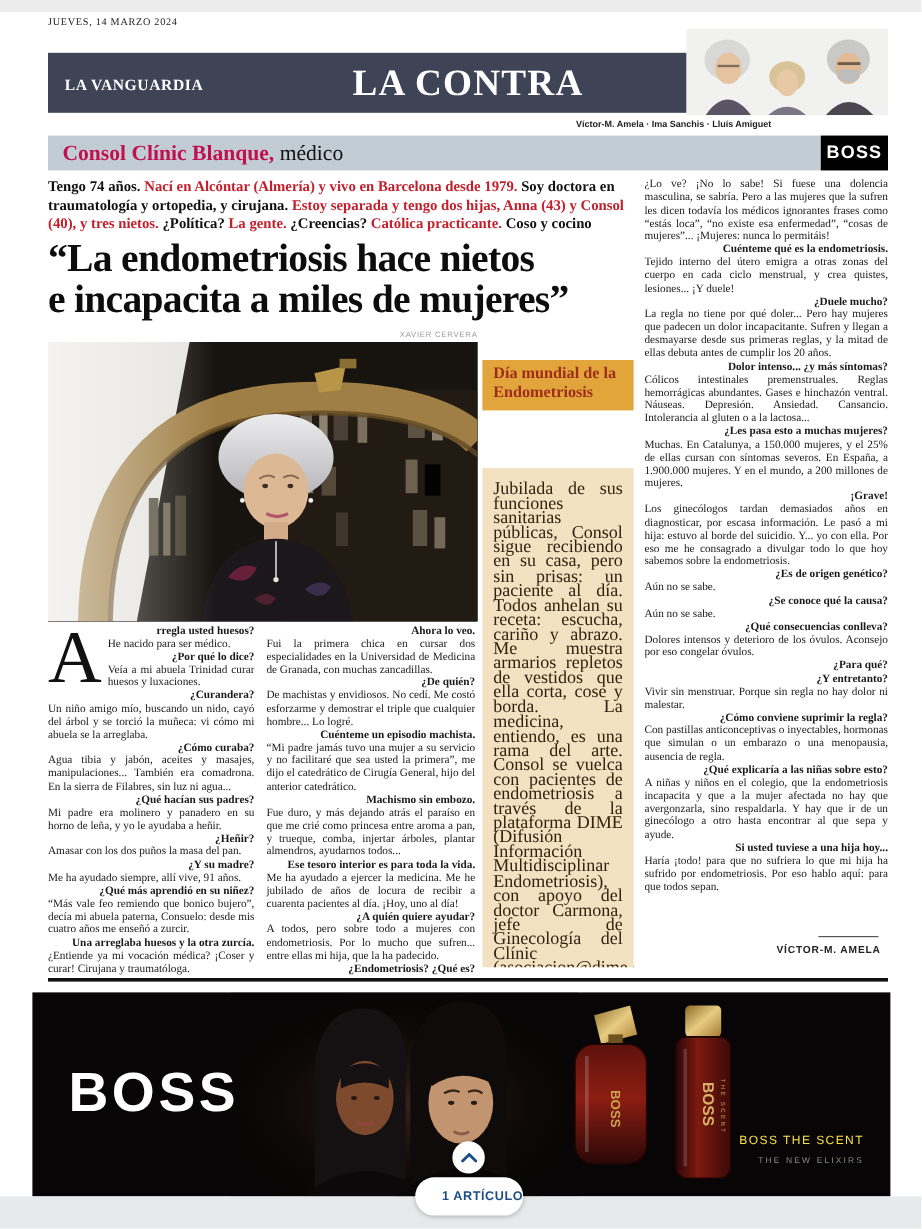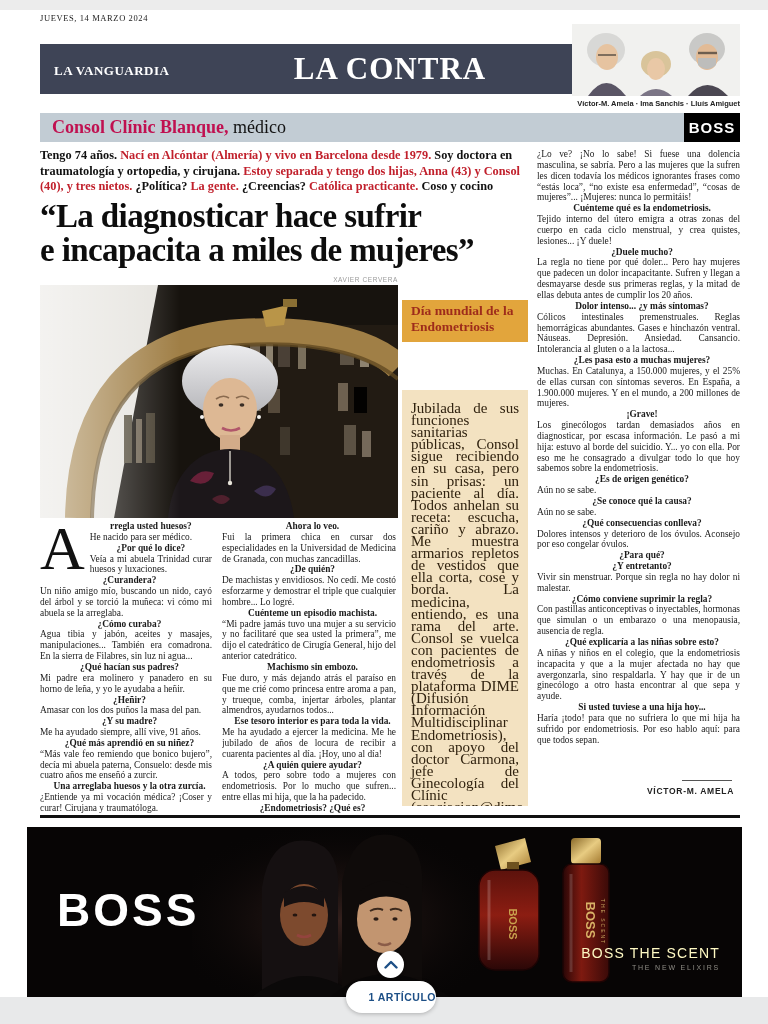--- a/index.html
+++ b/index.html
@@ -5,61 +5,61 @@
   html,body{margin:0;padding:0;background:#fff;}
   .page{position:relative;width:768px;height:1024px;background:#fff;overflow:hidden;
         font-family:"Liberation Serif",serif;color:#1a1a1a;}
   .top-strip{position:absolute;left:0;top:0;width:768px;height:10px;background:#ececec;}
   .date{position:absolute;left:40px;top:13px;font-size:8.5px;letter-spacing:.6px;color:#222;}
   .band{position:absolute;left:40px;top:44px;width:700px;height:50px;background:var(--navy);}
   .masthead{position:absolute;left:14px;top:19px;color:#fff;font-weight:bold;font-size:13px;letter-spacing:.5px;}
   .section-title{position:absolute;left:0;top:0;width:100%;text-align:center;line-height:50px;
         color:#fff;font-weight:bold;font-size:31px;letter-spacing:1px;}
   .journalists-photo{position:absolute;left:572px;top:24px;width:168px;height:72px;background:#f3f3f1;overflow:hidden;}
-  .journalists-names{position:absolute;left:480px;top:99px;width:260px;text-align:right;
+  .journalists-names{position:absolute;left:480px;top:99px;width:260px;
         font-family:"Liberation Sans",sans-serif;font-weight:bold;font-size:7.5px;color:#222;}
   .kicker{position:absolute;left:40px;top:113px;width:700px;height:29px;background:var(--kicker_bg);}
   .kicker-name{position:absolute;left:12px;top:0;line-height:29px;font-weight:bold;font-size:18px;color:var(--name_red);}
   .kicker-role{font-weight:normal;color:#111;}
   .boss-kicker{position:absolute;right:0;top:0;width:56px;height:29px;background:#000;color:#fff;
         font-family:"Liberation Sans",sans-serif;font-weight:bold;font-size:15px;letter-spacing:1px;
         text-align:center;line-height:29px;}
   .intro{position:absolute;left:40px;top:148px;width:494px;font-weight:bold;font-size:12.3px;line-height:15.6px;}
   .intro .seg-k{color:#111;}
   .intro .seg-r{color:var(--intro_red);}
   .headline{position:absolute;left:40px;top:200px;width:505px;font-weight:bold;font-size:33px;
         line-height:33.5px;letter-spacing:-.6px;color:#0d0d0d;}
   .photo-credit{position:absolute;left:240px;top:276px;width:158px;text-align:right;
         font-family:"Liberation Sans",sans-serif;font-size:6.5px;letter-spacing:.6px;color:#9a9a9a;}
   .main-photo{position:absolute;left:40px;top:285px;width:358px;height:233px;overflow:hidden;background:#141210;}
   .col{position:absolute;overflow:hidden;font-size:9.4px;line-height:10.85px;text-align:justify;
         -webkit-hyphens:auto;hyphens:auto;}
   .col p{margin:0;}
-  .col p.q{font-weight:bold;text-align:center;padding-left:7px;}
+  .col p.q{font-weight:bold;text-align:right;padding-left:7px;}
   .col-left{left:40px;top:521px;width:172px;height:292px;}
   .col-middle{left:222px;top:521px;width:174px;height:292px;}
   .col-right{left:537px;top:149px;width:203px;height:660px;}
   .dropcap{float:left;font-size:62px;line-height:50px;padding:2px 5px 0 0;color:#111;}
   .sidebar-box{position:absolute;left:402px;top:300px;width:126px;height:466px;}
   .sidebar-head{background:var(--sidebar_head_bg);color:var(--sidebar_head_text);
         font-weight:bold;font-size:13.5px;line-height:15.5px;padding:3px 9px 8px 9px;}
   .sidebar-body{background:var(--sidebar_body_bg);color:#30220f;font-weight:normal;font-size:15px;
         line-height:12.1px;text-align:justify;padding:12px 9px;height:392px;overflow:hidden;
         -webkit-hyphens:auto;hyphens:auto;margin-top:48px;}
   .sig-rule{position:absolute;left:682px;top:780px;width:50px;height:1px;background:#555;}
   .signature{position:absolute;left:556px;top:786px;width:178px;text-align:right;
         font-family:"Liberation Sans",sans-serif;font-weight:bold;font-size:8.5px;letter-spacing:.7px;color:#222;}
   .ad-rule{position:absolute;left:40px;top:815px;width:700px;height:3px;background:#101010;}
   .ad{position:absolute;left:27px;top:827px;width:715px;height:170px;background:var(--ad_black);overflow:hidden;}
   .ad-brand{position:absolute;left:30px;top:56px;color:#fff;font-family:"Liberation Sans",sans-serif;
         font-weight:bold;font-size:46px;letter-spacing:3px;}
   .ad-models{position:absolute;left:165px;top:0;}
   .ad-bottles{position:absolute;left:440px;top:5px;}
-  .ad-product{position:absolute;right:22px;top:118px;color:#fef9c3;font-family:"Liberation Sans",sans-serif;
-        font-size:14px;letter-spacing:1.2px;}
+  .ad-product{position:absolute;right:22px;top:118px;color:#fde047;font-family:"Liberation Sans",sans-serif;
+        font-size:10px;letter-spacing:1.2px;}
   .ad-tagline{position:absolute;right:22px;top:137px;color:#8f8d86;font-family:"Liberation Sans",sans-serif;
         font-size:7px;letter-spacing:1.8px;}
   .footer-strip{position:absolute;left:0;top:997px;width:768px;height:27px;background:var(--footer_gray);}
   .chevron-btn{position:absolute;left:377px;top:951px;width:27px;height:27px;border-radius:50%;
         background:#fff;box-shadow:0 1px 3px rgba(0,0,0,.35);display:flex;align-items:center;justify-content:center;}
   .pill{position:absolute;left:346px;top:981px;width:90px;height:32px;background:#fff;border-radius:16px;
         box-shadow:0 1px 4px rgba(0,0,0,.25);text-align:right;line-height:32px;
         font-family:"Liberation Sans",sans-serif;font-weight:bold;font-size:10.5px;letter-spacing:.5px;
         color:var(--pill_blue);}
 </style>
@@ -97,21 +97,21 @@
   <div class="journalists-names">Víctor-M. Amela · Ima Sanchis · Lluís Amiguet</div>
 
   <div class="kicker">
     <div class="kicker-name"><span>Consol Clínic Blanque,</span><span class="kicker-role"> médico</span></div>
     <div class="boss-kicker">BOSS</div>
   </div>
 
   <div class="intro"><span class="seg-k">Tengo 74 años. </span><span class="seg-r">Nací en Alcóntar (Almería) y vivo en Barcelona desde 1979. </span><span class="seg-k">Soy doctora en traumatología y ortopedia, y cirujana. </span><span class="seg-r">Estoy separada y tengo dos hijas, Anna (43) y Consol (40), y tres nietos. </span><span class="seg-k">¿Política? </span><span class="seg-r">La gente. </span><span class="seg-k">¿Creencias? </span><span class="seg-r">Católica practicante. </span><span class="seg-k">Coso y cocino</span></div>
 
   <div class="headline">
-    <div>“La diagnosticar hace sufrir</div>
+    <div>“La endometriosis hace nietos</div>
     <div>e incapacita a miles de mujeres”</div>
   </div>
 
   <div class="photo-credit">XAVIER CERVERA</div>
 
   <div class="main-photo">
     <svg width="358" height="233" viewBox="0 0 358 233">
       <defs>
         <linearGradient id="hairG" x1="0" y1="0" x2="0" y2="1">
           <stop offset="0" stop-color="#ececee"></stop>

